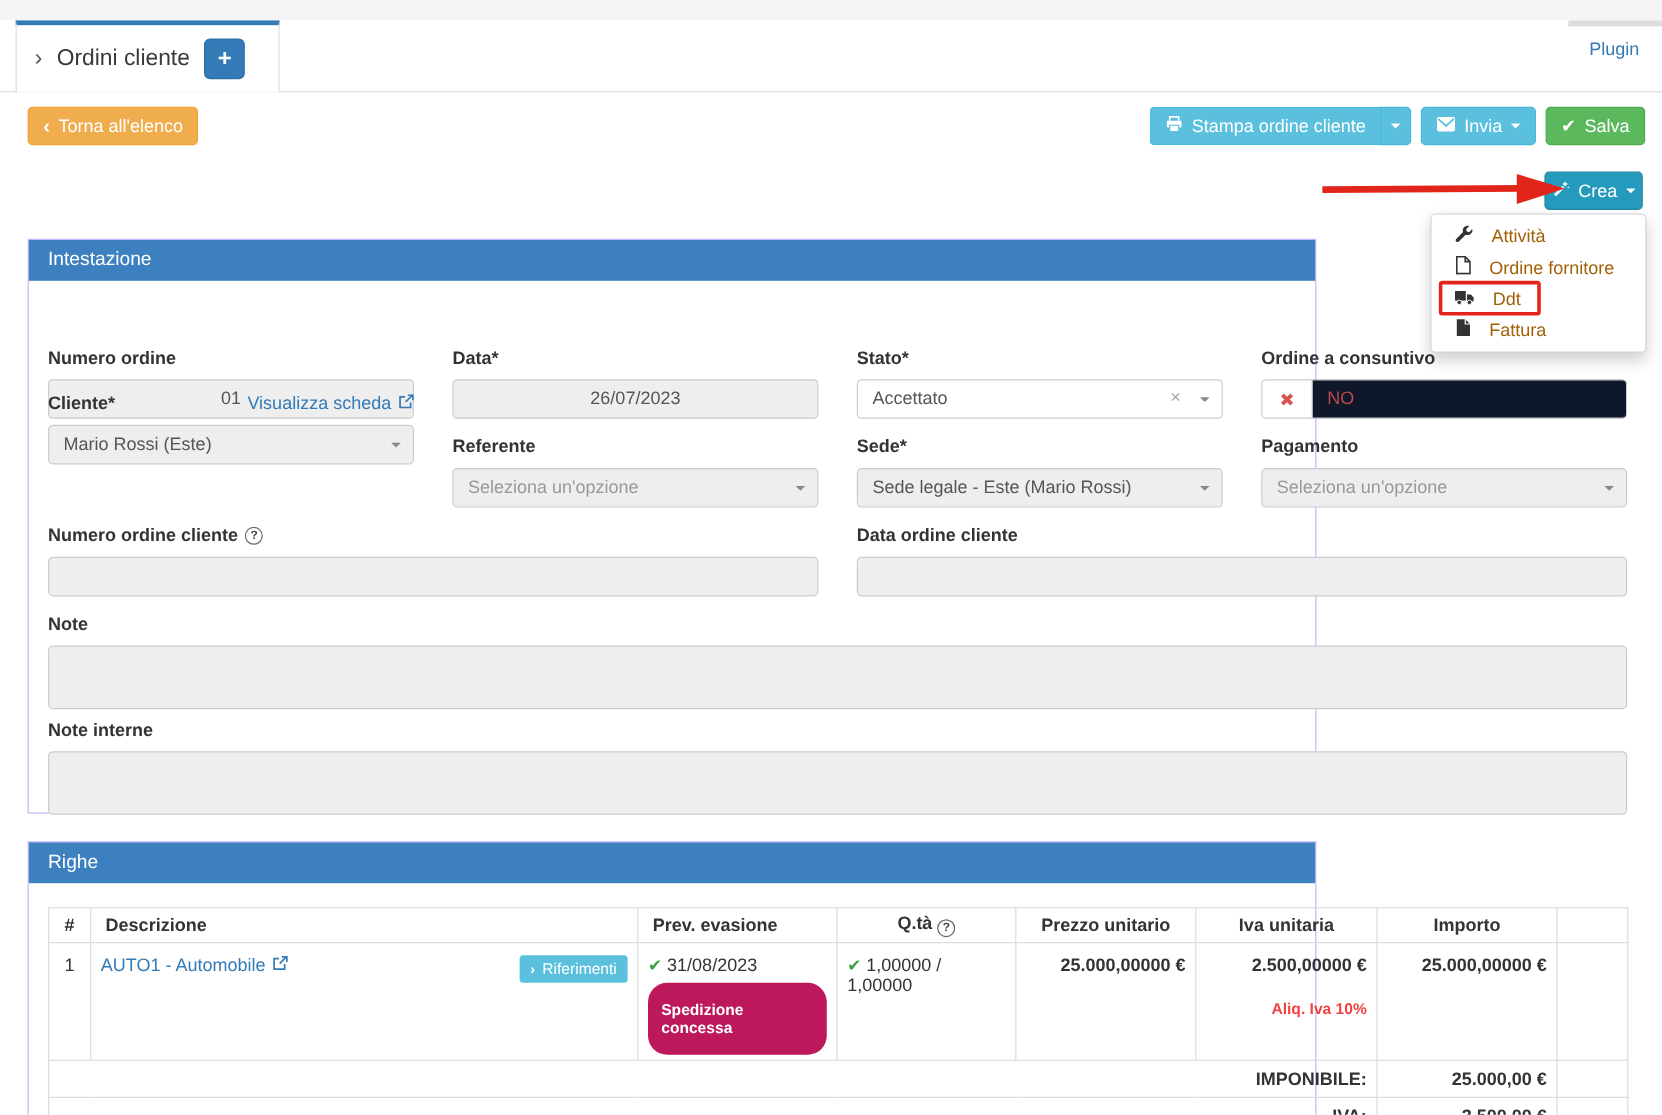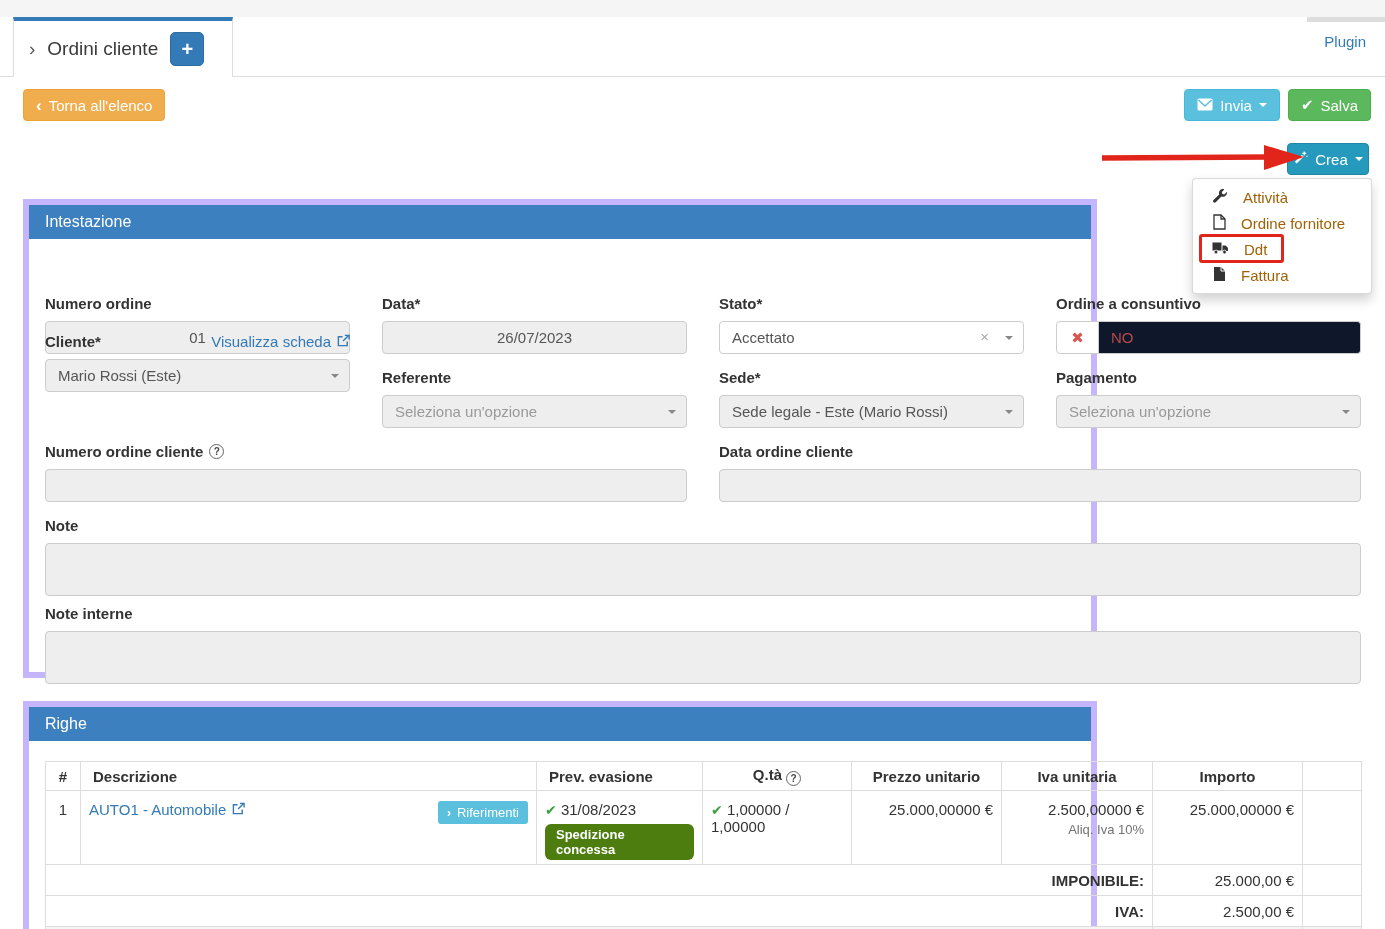--- a/index.html
+++ b/index.html
@@ -55,21 +55,21 @@
     padding:5px 0; z-index:20;
   }
   .dd-item { height:26px; display:flex; align-items:center; gap:15px; padding:0 10px 0 19px; font-size:15px; color:#a16207; }
   .dd-item svg { flex:none; }
   .ddt-highlight-box {
     position:absolute; left:6px; top:55px; width:85px; height:29px;
     border:3px solid #e1251b; border-radius:3px; z-index:21; pointer-events:none;
   }
 
   
-  .panel { position:absolute; left:23px; width:1074px; background:#fff; border:6px solid #c4b5fd; }
+  .panel { position:absolute; left:23px; width:1074px; background:#fff; border:1px solid #c4b5fd; }
   .panel-header { height:34px; background:#3c80bf; color:#fff; font-size:16px; display:flex; align-items:center; padding:0 16px; }
   .panel-intestazione { top:199px; height:479px; }
   .panel-righe { top:701px; height:260px; }
 
   
   .field { position:absolute; }
   .flabel { font-size:15px; font-weight:bold; color:#333; height:17px; display:flex; align-items:center; gap:6px; margin-bottom:9px;margin-top:36px; }
   .flabel-row { display:flex; justify-content:space-between; align-items:center; height:17px; margin-bottom:9px; }
   .help {
     width:15px; height:15px; border:1px solid #666; border-radius:50%; font-size:10px; font-weight:bold; color:#444;
@@ -105,27 +105,27 @@
   .row-item { height:74px; }
   .cell-num { text-align:center; }
   .cell-desc { }
   .desc-flex { display:flex; justify-content:space-between; align-items:flex-start; }
   .badge-rif {
     display:inline-flex; align-items:center; gap:6px; background:#5bc0de; color:#fff;
     font-size:13px; padding:4px 9px; border-radius:3px;
   }
   .badge-rif .bchev { font-weight:bold; font-size:12px; }
   .cell-center { }
-  .cell-right { text-align:right; }
+  .cell-right { text-align:right;font-weight:bold; }
   .check { color:#3f9e3f; font-size:14px; }
   .pill-green {
-    display:inline-block; background:#4d7c0f; color:#fff; font-weight:bold; font-size:13px;
-    padding:3px 11px; border-radius:6px; margin-top:6px;
-  }
-  .aliq { color:#737373; font-size:13px; margin-top:4px; }
+    display:inline-block; background:#be185d; color:#fff; font-weight:bold; font-size:13px;
+    padding:15px 11px; border-radius:16px; margin-top:6px;
+  }
+  .aliq { color:#ef4444; font-size:13px; margin-top:20px; }
   .row-total { height:31px; }
   .row-total td { vertical-align:middle; padding-top:4px; }
   .total-label { text-align:right; font-weight:bold; }
   .row-partial { height:26px; }
   .row-partial td { background:#f4f4f4; }
 </style>
 </head>
 <body>
 
 <div class="top-strip"></div>
@@ -141,20 +141,35 @@
 </div>
 
 <a class="plugin-link">Plugin</a>
 
 <div class="toolbar">
   <div class="btn btn-warning">
     <span class="chev-left">‹</span>
     <span>Torna all'elenco</span>
   </div>
   <div class="toolbar-right">
+    <div class="btn-group">
+      <div class="btn btn-info btn-main">
+        <span>
+          <svg width="15" height="15" viewBox="0 0 16 16">
+              <path d="M4 5V1.5h8V5" fill="none" stroke="#fff" stroke-width="1.4"></path>
+              <rect x="1.5" y="5" width="13" height="6" rx="1" fill="#fff"></rect>
+              <rect x="4" y="9" width="8" height="5.5" fill="#fff" stroke="#5bc0de" stroke-width="1"></rect>
+            </svg>
+        </span>
+        <span>Stampa ordine cliente</span>
+      </div>
+      <div class="btn btn-info btn-caret-seg">
+        <span class="caret"></span>
+      </div>
+    </div>
     <div class="btn btn-info">
       <span>
         <svg width="16" height="13" viewBox="0 0 16 13">
             <rect x="0.5" y="0.5" width="15" height="12" rx="1.5" fill="#fff"></rect>
             <polyline points="1.5,2 8,8 14.5,2" fill="none" stroke="#5bc0de" stroke-width="1.5"></polyline>
           </svg>
       </span>
       <span>Invia</span>
       <span class="caret"></span>
     </div>

